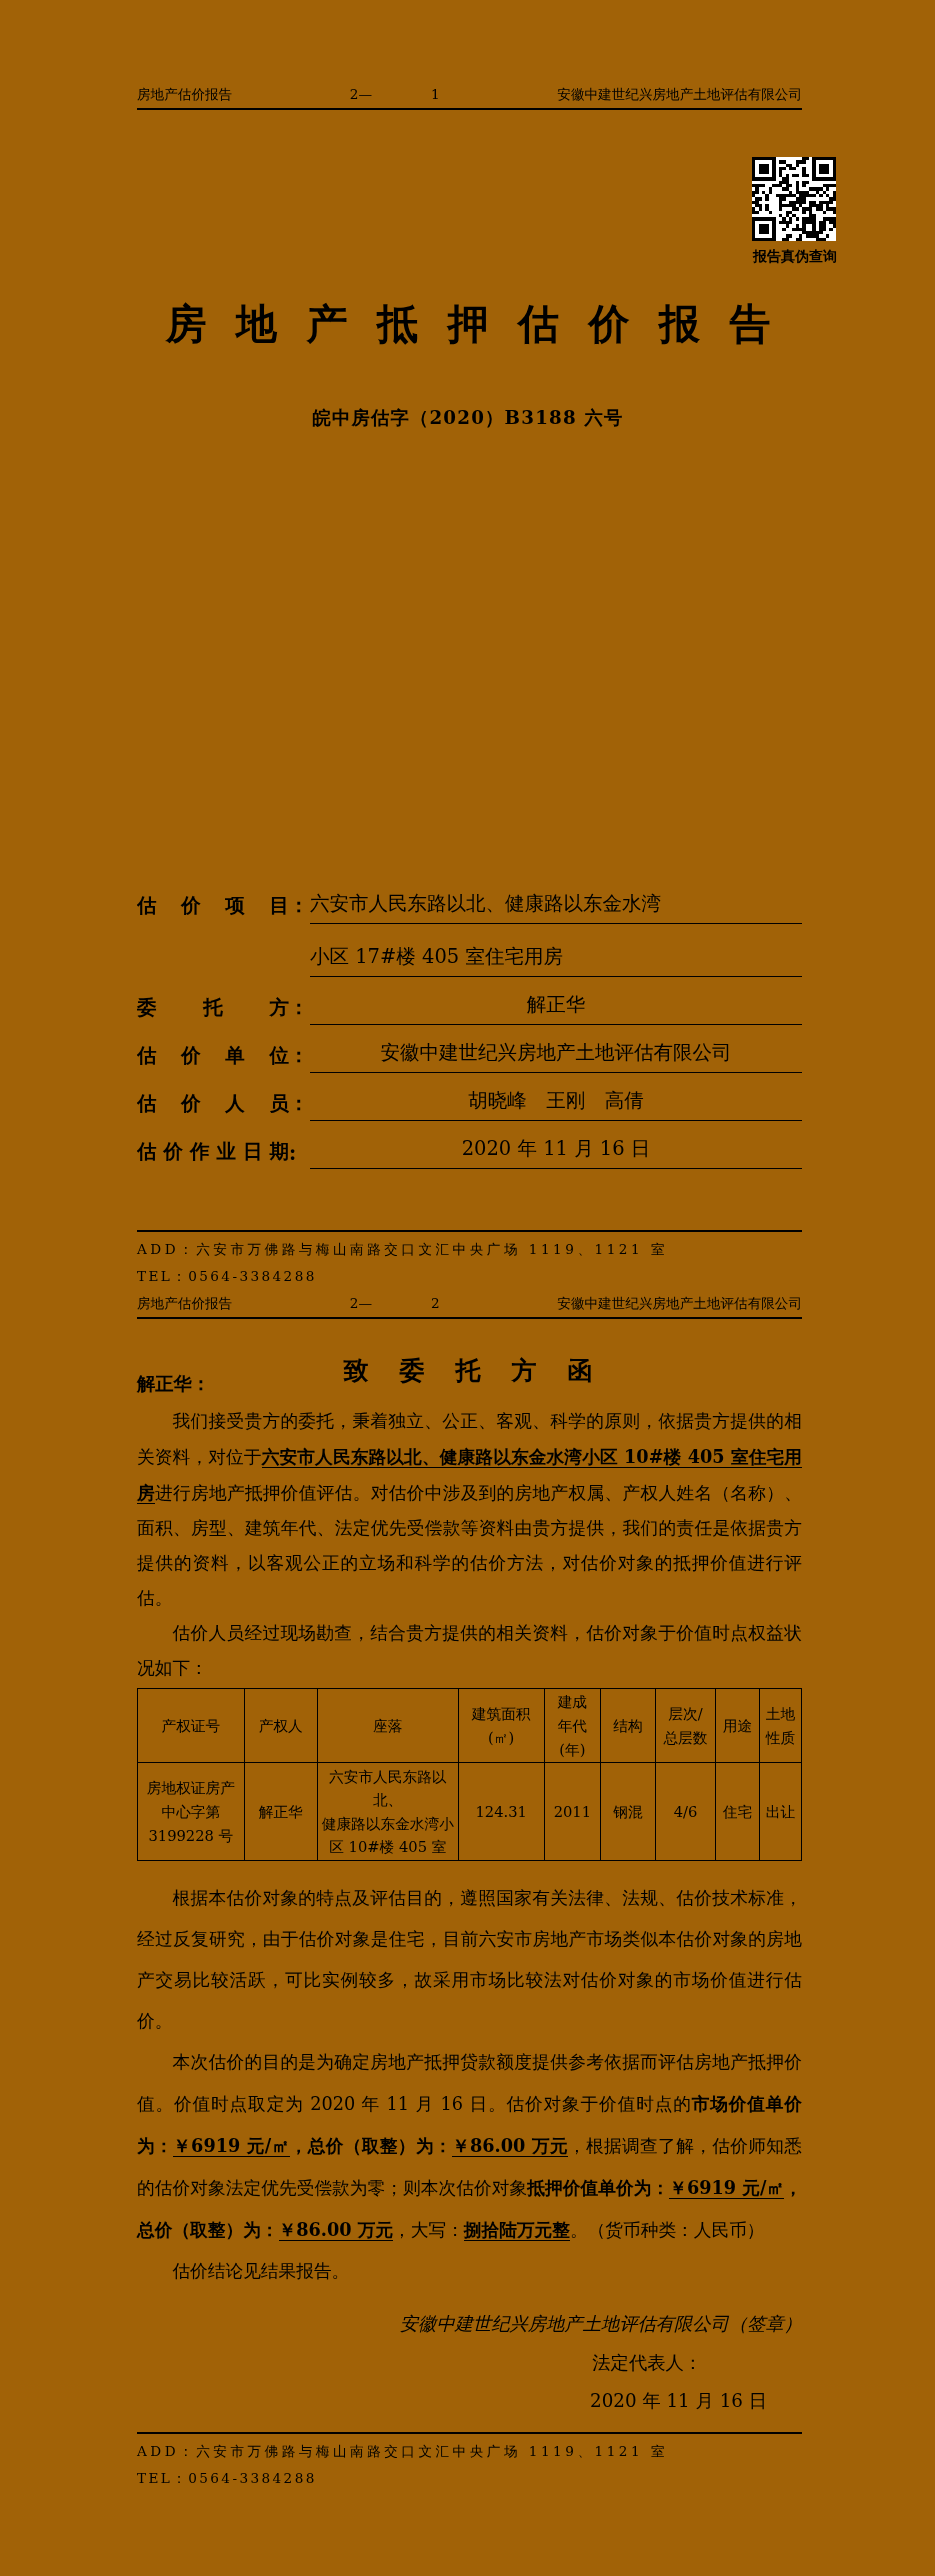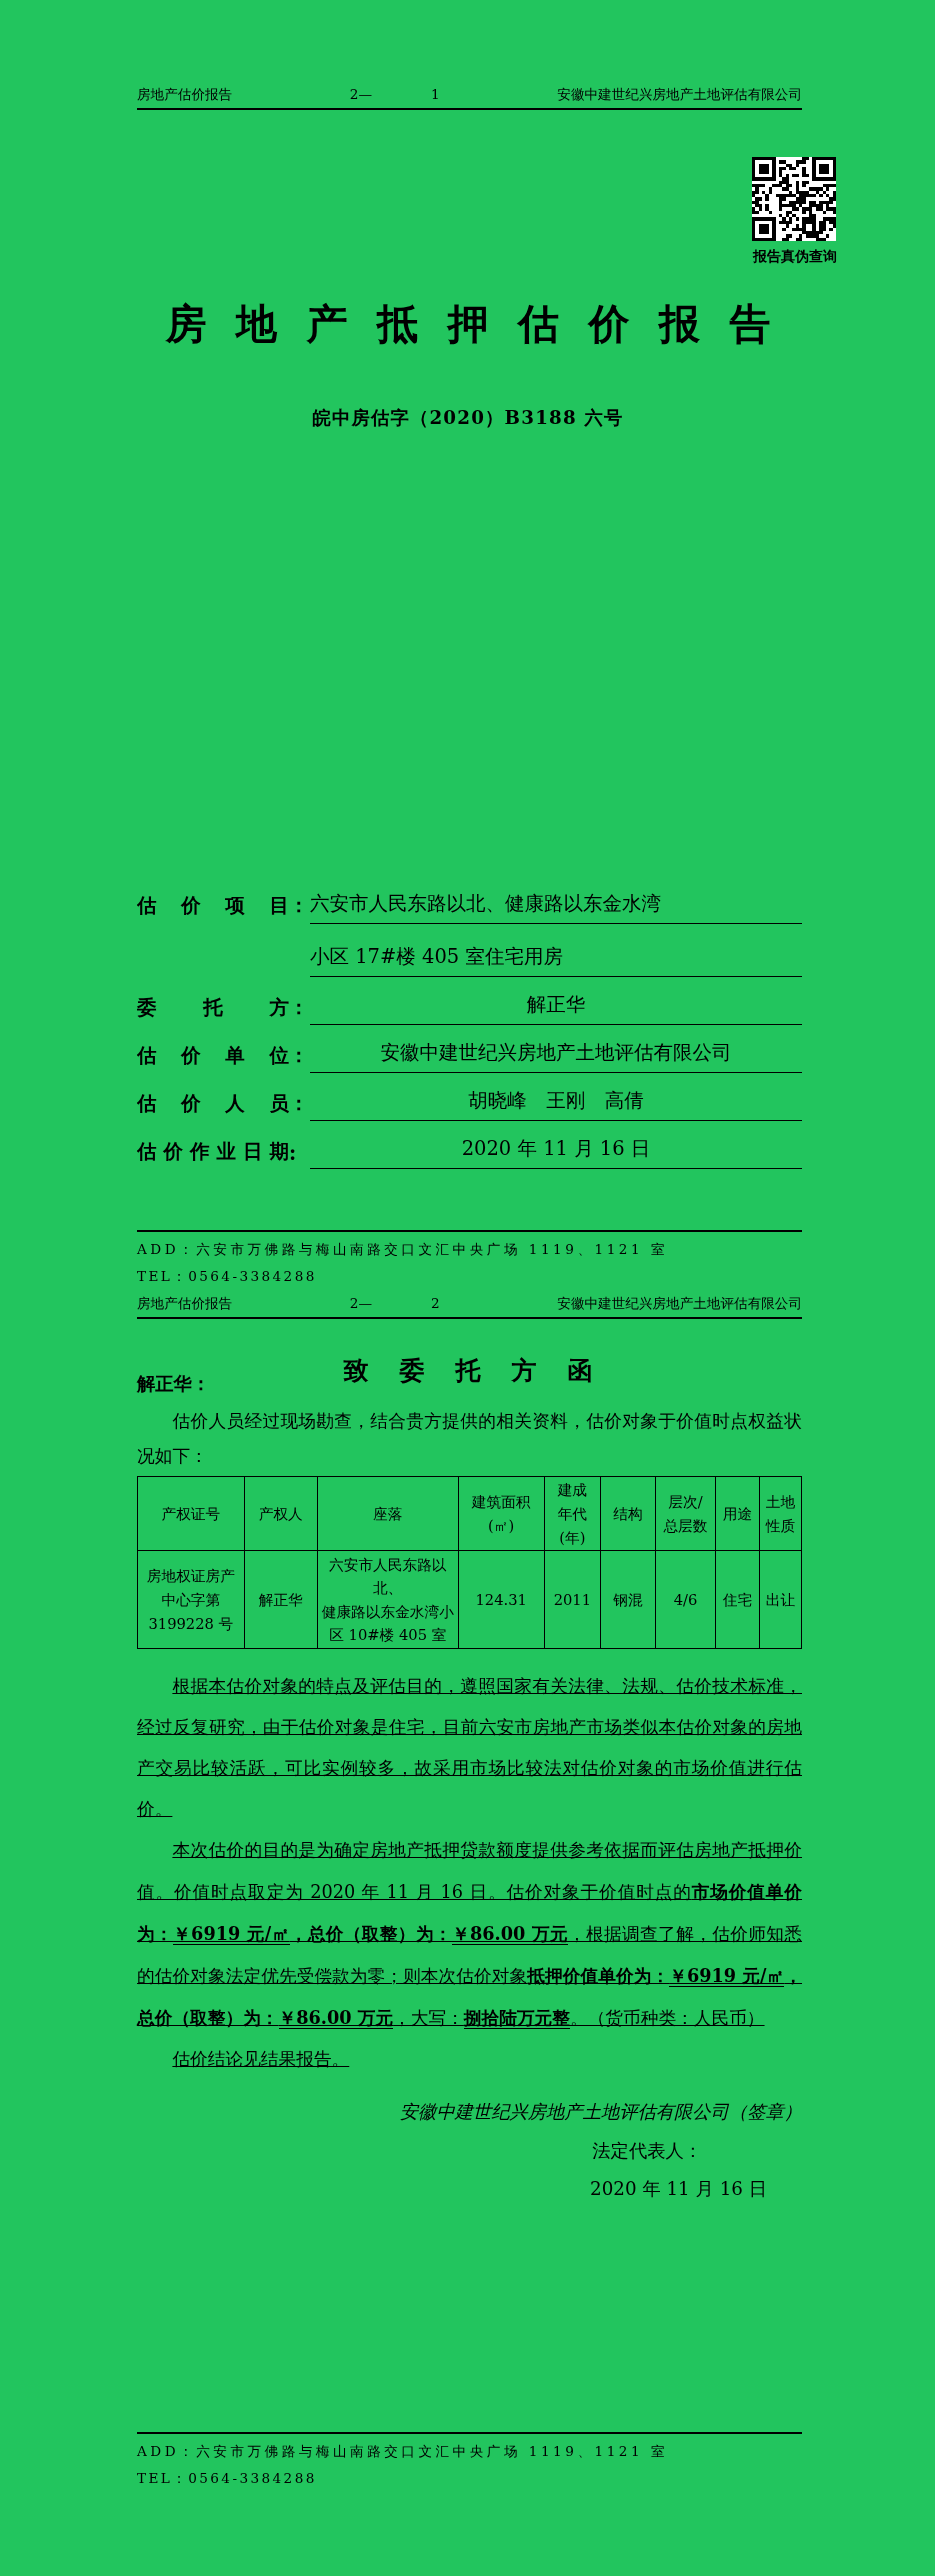--- a/index.html
+++ b/index.html
@@ -1,19 +1,19 @@
 <!DOCTYPE html>
 <html style="font-size:9.4px"><head>
 <meta charset="utf-8">
 <style>
   html,body{margin:0;padding:0;background:#ffffff;}
   .page{
     position:relative;
     width:936px;height:2576px;
-    background:#22c55e;color:#000;
+    background:#a16207;color:#000;
     font-family:"DejaVu Serif","Liberation Serif",serif;
     overflow:hidden;
   }
   
   .hdr{
     position:absolute;left:137px;right:134px;
     display:flex;justify-content:space-between;align-items:flex-end;
     border-bottom:2.4px solid #000;padding-bottom:5.3px;
     font-size:13.6px;line-height:16.5px;
   }
@@ -56,21 +56,21 @@
   .align-left{text-align:left;}
   
   .letter-title{
     position:absolute;top:1325px;left:0;width:100%;
     text-align:center;font-size:25px;font-weight:bold;
     letter-spacing:31px;text-indent:31px;white-space:nowrap;margin-top:29px;
   }
   .letter-body{position:absolute;top:1372px;left:137px;width:665px;font-size:17.7px;}
   .salutation{font-size:18.3px;font-weight:bold;line-height:23.6px;}
   .paras-1{margin-top:8.3px;line-height:35px;}
-  .paras-2{margin-top:16.5px;line-height:41px;text-decoration:underline;}
+  .paras-2{margin-top:16.5px;line-height:41px;}
   .para{margin:0;text-indent:2em;text-align:justify;}
   .b{font-weight:bold;}
   .u{border-bottom:1.2px solid #000;}
   
   .prop-table{
     width:100%;margin-top:2.4px;border-collapse:collapse;
     border:1.8px solid #000;table-layout:fixed;
   }
   .prop-table th,.prop-table td{
     border:1.2px solid #000;
@@ -378,20 +378,21 @@
       <span>2</span>
     </span>
     <span>安徽中建世纪兴房地产土地评估有限公司</span>
   </div>
 
   <div class="letter-title">致委托方函</div>
 
   <div class="letter-body">
     <div class="salutation">解正华：</div>
     <div class="paras-1" id="paras-before">
+        <p class="para"><span>我们接受贵方的委托，秉着独立、公正、客观、科学的原则，依据贵方提供的相关资料，对位于</span><span class="b u">六安市人民东路以北、健康路以东金水湾小区 10#楼 405 室住宅用房</span><span>进行房地产抵押价值评估。对估价中涉及到的房地产权属、产权人姓名（名称）、面积、房型、建筑年代、法定优先受偿款等资料由贵方提供，我们的责任是依据贵方提供的资料，以客观公正的立场和科学的估价方法，对估价对象的抵押价值进行评估。</span></p>
         <p class="para"><span>估价人员经过现场勘查，结合贵方提供的相关资料，估价对象于价值时点权益状况如下：</span></p>
       </div>
 
     <table class="prop-table">
       <thead>
           <tr id="pt-head">
             <th class="c0">产权证号</th>
             <th class="c1">产权人</th>
             <th class="c2">座落</th>
             <th class="c3">建筑面积

